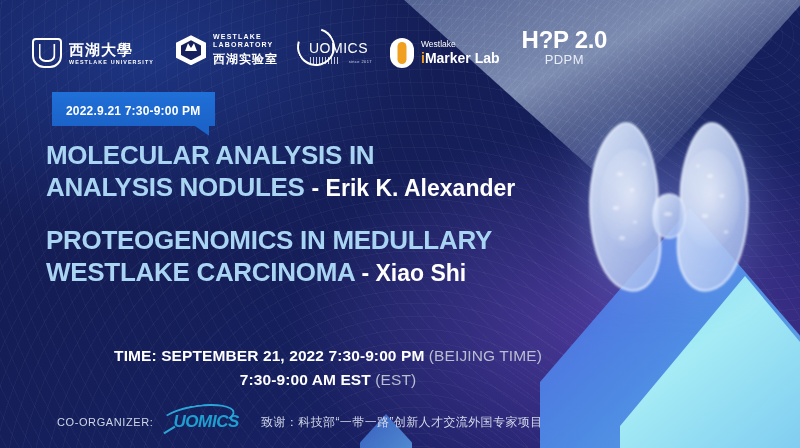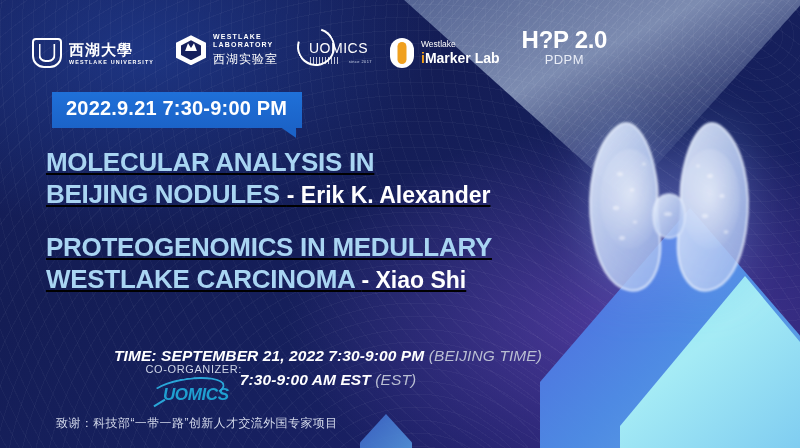--- a/index.html
+++ b/index.html
@@ -153,21 +153,21 @@
     left: 9px; top: 8px;
     width: 12px; height: 8px;
     background: #fff;
     clip-path: polygon(0% 100%, 25% 0%, 50% 60%, 75% 0%, 100% 100%);
   }
   .wlab-top {
     color: #fff; font-size: 7px; font-weight: 700;
     letter-spacing: 1.2px; line-height: 1.25;
   }
   .wlab-cn {
-    color: #fff; font-size: 12px; font-weight: 400;
+    color: #fff; font-size: 12px; font-weight: 700;
     letter-spacing: 1px; margin-top: 1px;
   }
 
   .uomics { position: relative; display: flex; align-items: center; height: 40px; }
   .uomics-ring {
     position: absolute; left: -3px; top: 0;
     width: 38px; height: 38px;
     border: 2px solid #fff;
     border-radius: 50%;
     border-top-color: transparent;
@@ -240,37 +240,37 @@
   .omics-en {
     color: #e8a21e; font-size: 5.6px; font-weight: 700;
     letter-spacing: 1.6px; margin-top: 3px;
   }
 
   
   .date-badge-wrap { position: absolute; left: 52px; top: 92px; z-index: 7; }
   .date-badge {
     background: linear-gradient(180deg, #1f70d8 0%, #1b63c8 100%);
     color: #ffffff;
-    font-size: 20px;
+    font-size: 12px;
     font-weight: 700;
     letter-spacing: 0.2px;
-    padding: 5px 15px 8px 14px;
+    padding: 12px 15px 8px 14px;
     display: inline-block;
     white-space: nowrap;
   }
   .date-tail {
     position: absolute;
     right: 6px; bottom: -10px;
     width: 16px; height: 11px;
     background: #1b63c8;
     clip-path: polygon(0 0, 100% 0, 100% 100%);
   }
 
   
-  .titles { position: absolute; left: 46px; top: 147px; z-index: 7; text-decoration: underline; }
+  .titles { position: absolute; left: 46px; top: 140px; z-index: 7; }
   .title-block { margin-bottom: 22px; }
   .t-line {
     font-size: 26px;
     font-weight: 700;
     line-height: 1.22;
     letter-spacing: -0.3px;
     color: #a9d5f2;
     white-space: nowrap;
   }
   .t-speaker {
@@ -280,39 +280,37 @@
     letter-spacing: 0;
   }
 
   
   .time-block {
     position: absolute;
     left: 48px; top: 344px;
     z-index: 7;
     text-align: center;
     width: 560px;
-    font-style: italic;
   }
   .time-line {
     font-size: 15.5px;
     font-weight: 700;
     color: #ffffff;
     letter-spacing: 0.1px;
     line-height: 1.55;
     white-space: nowrap;
   }
   .tz { color: #b9bed2; font-weight: 400; }
 
   
   .footer {
     position: absolute;
-    left: 50px; bottom: 16px;
+    left: 57px; bottom: 16px;
     display: flex; align-items: center; gap: 10px;
     z-index: 7;
-    flex-direction: column;
   }
   .co-label {
     color: #cfd6e8;
     font-size: 11px;
     letter-spacing: 0.6px;
   }
   .sciex {
     position: relative;
     color: #1f9fd0;
     font-size: 17px;
@@ -464,21 +462,21 @@
 
   <div class="date-badge-wrap">
     <div class="date-badge">2022.9.21  7:30-9:00 PM</div>
     <div class="date-tail"></div>
   </div>
 
   <div class="titles">
 
     <div class="title-block">
       <div class="t-line">MOLECULAR ANALYSIS IN</div>
-      <div class="t-line"><span>BEIJING NODULES</span> <span class="t-speaker">- Erik K. Alexander</span></div>
+      <div class="t-line"><span>ANALYSIS NODULES</span> <span class="t-speaker">- Erik K. Alexander</span></div>
     </div>
 
     <div class="title-block">
       <div class="t-line">PROTEOGENOMICS IN MEDULLARY</div>
       <div class="t-line"><span>WESTLAKE CARCINOMA</span> <span class="t-speaker">- Xiao Shi</span></div>
     </div>
 
   </div>
 
   <div class="time-block">

